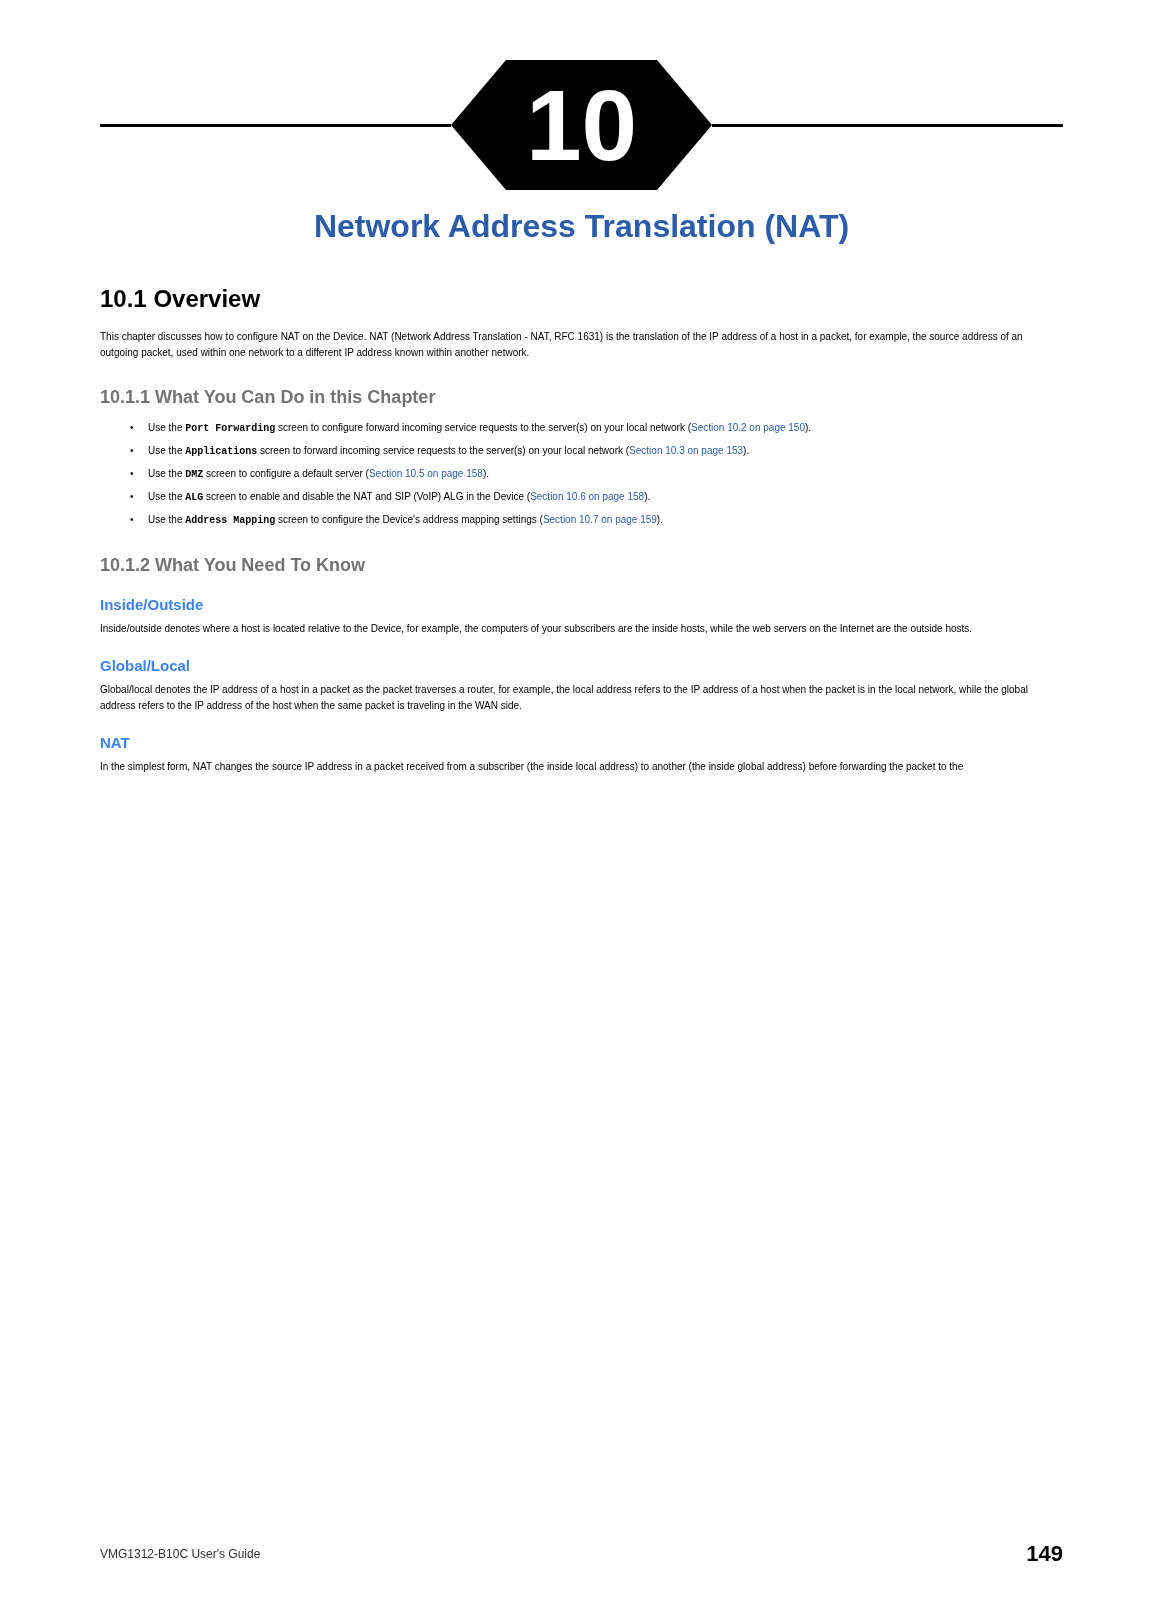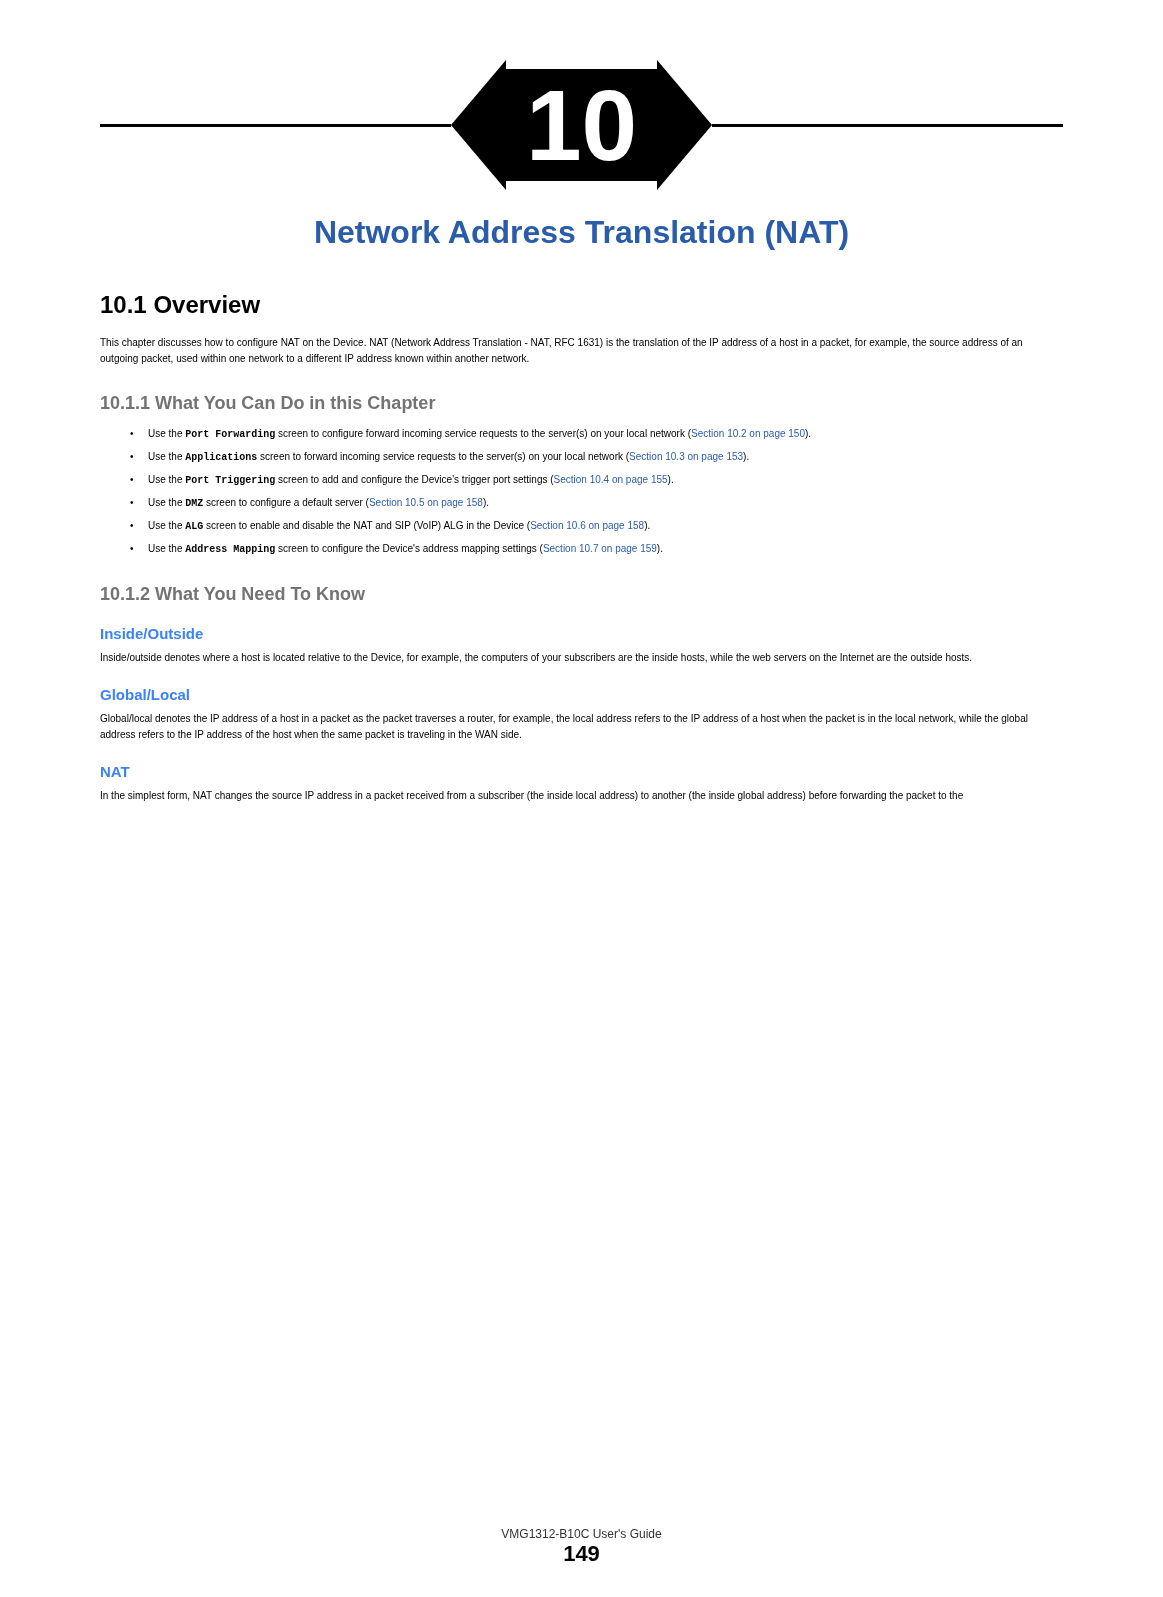--- a/index.html
+++ b/index.html
@@ -22,21 +22,21 @@
       display: flex;
       flex-direction: column;
       align-items: center;
       margin-bottom: 40px;
     }
     .chapter-title {
       font-size: 32px;
       font-weight: bold;
       color: #2a5caa;
       text-align: left;
-      margin-top: 24px;
+      margin-top: 18px;
     }
     .section-title-1 {
       font-size: 24px;
       font-weight: bold;
       color: #000;
       margin-top: 28px;
       margin-bottom: 14px;
       padding-bottom: 2px;
     }
     .section-title-2 {
@@ -86,21 +86,20 @@
     .footer {
       position: absolute;
       bottom: 30px;
       left: 100px;
       right: 100px;
       display: flex;
       justify-content: space-between;
       align-items: center;
       font-size: 12px;
       color: #333;
-      flex-direction: column;
     }
     .footer-page-num {
       font-size: 22px;
       font-weight: bold;
       color: #000;
     }
     .triangle-left {
       width: 0;
       height: 0;
       border-top: 65px solid transparent;
@@ -118,21 +117,21 @@
       display: flex;
       align-items: center;
     }
     .number-display {
       background: #000;
       color: #fff;
       font-size: 100px;
       font-weight: bold;
       padding: 12px 20px;
       line-height: 130px;
-      height: 112px;
+      height: 130px;
       display: flex;
       align-items: center;
       justify-content: center;
       min-width: 100px;
     }
     .horizontal-rule {
       border: none;
       border-top: 3px solid #000;
       flex: 1;
     }
@@ -158,23 +157,20 @@
 
   <div class="section-title-2">10.1.1  What You Can Do in this Chapter</div>
   <ul class="bullet-list">
     <li>
       <span>Use the <span class="mono">Port Forwarding</span> screen to configure forward incoming service requests to the server(s) on your local network (<span class="link-text">Section 10.2 on page 150</span>).</span>
     </li>
     <li>
       <span>Use the <span class="mono">Applications</span> screen to forward incoming service requests to the server(s) on your local network (<span class="link-text">Section 10.3 on page 153</span>).</span>
     </li>
     <li>
-      <span>Use the <span class="mono">Port Triggering</span> screen to add and configure the Device’s trigger port settings (<span class="link-text">Section 10.4 on page 155</span>).</span>
-    </li>
-    <li>
       <span>Use the <span class="mono">DMZ</span> screen to configure a default server (<span class="link-text">Section 10.5 on page 158</span>).</span>
     </li>
     <li>
       <span>Use the <span class="mono">ALG</span> screen to enable and disable the NAT and SIP (VoIP) ALG in the Device (<span class="link-text">Section 10.6 on page 158</span>).</span>
     </li>
     <li>
       <span>Use the <span class="mono">Address Mapping</span> screen to configure the Device's address mapping settings (<span class="link-text">Section 10.7 on page 159</span>).</span>
     </li>
   </ul>
 

